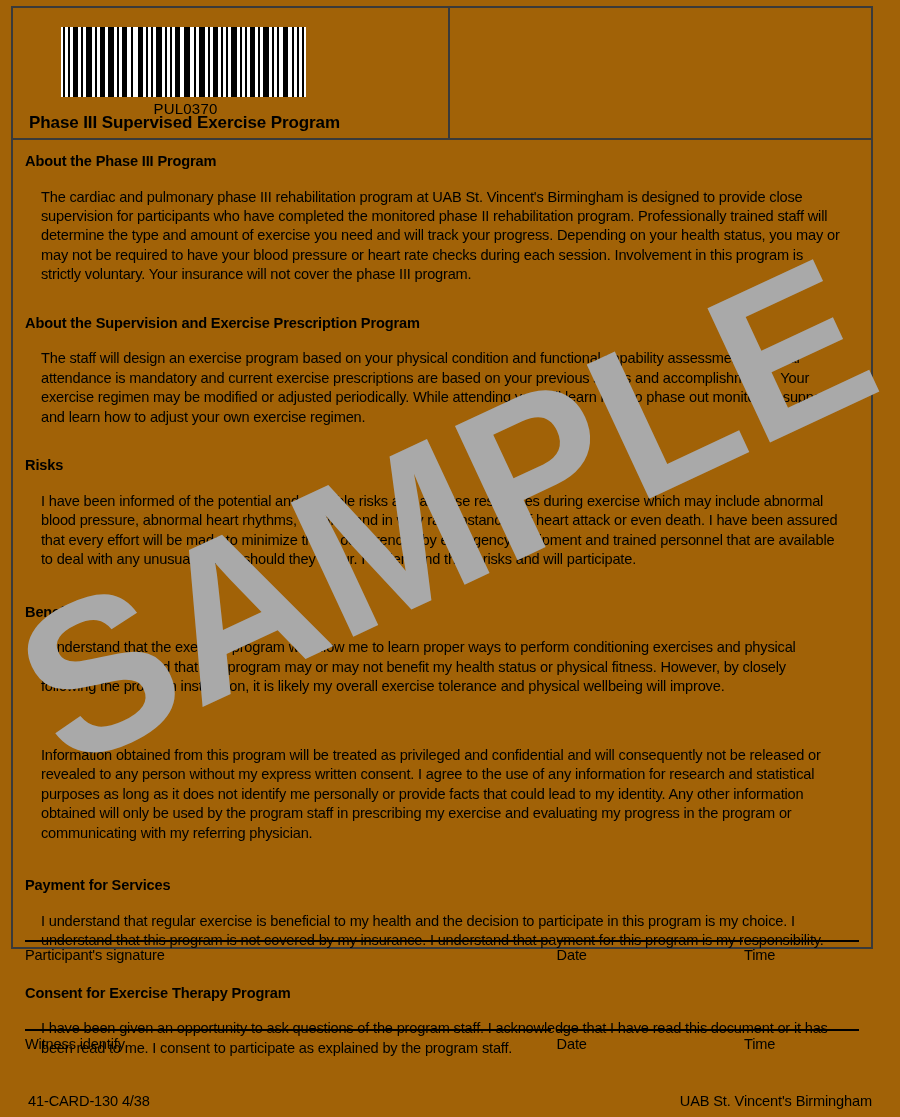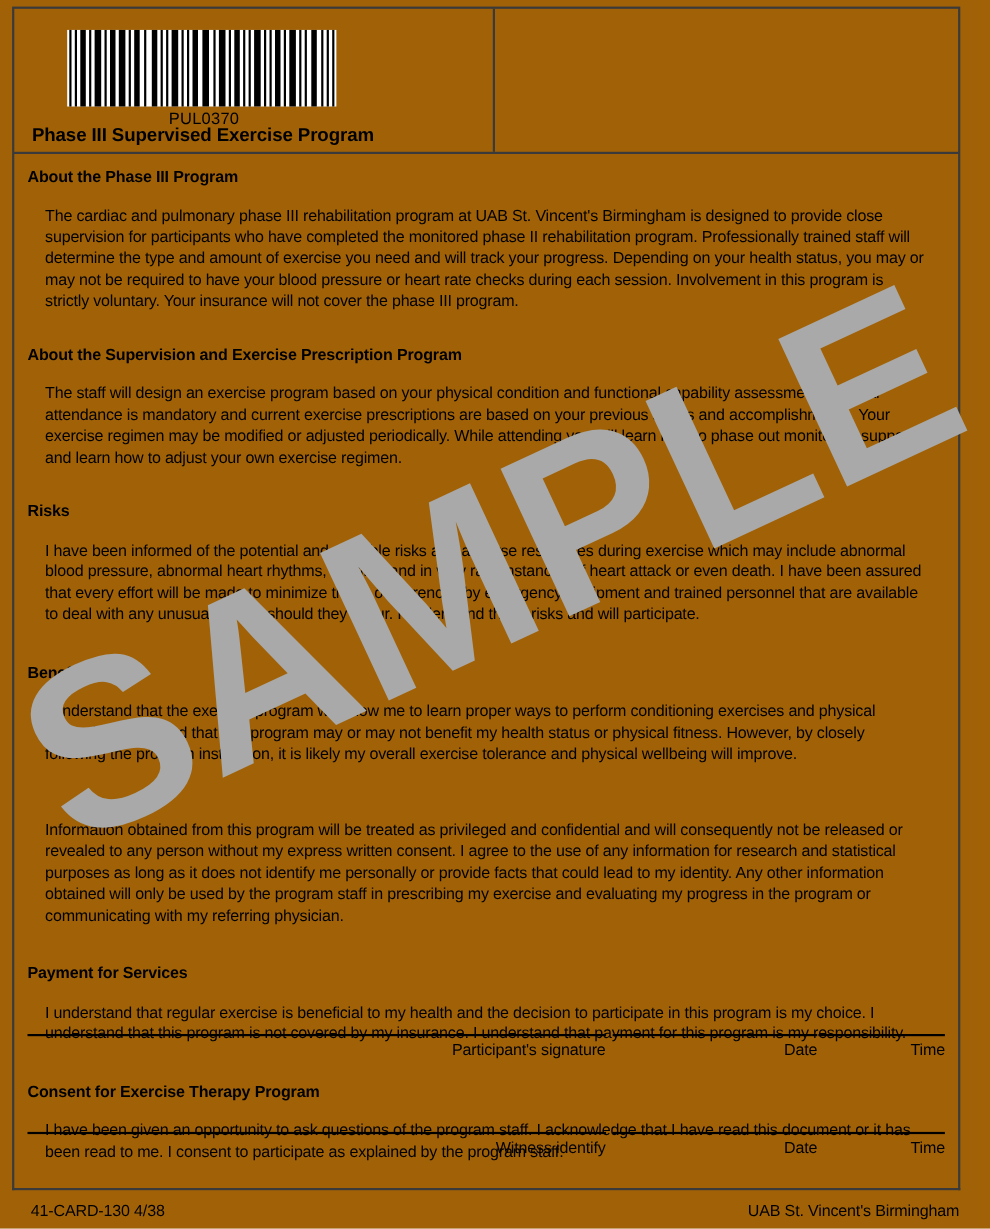--- a/index.html
+++ b/index.html
@@ -78,21 +78,21 @@
     white-space: nowrap;
     margin-left: 12px;
   }
 
   
   .body-box {
     position: absolute;
     left: 11px;
     top: 140px;
     width: 862px;
-    height: 942px;
+    height: 809px;
     border: 2px solid #3a3a3a;
     border-top: none;
     box-sizing: border-box;
   }
 
   .content {
     position: absolute;
     left: 12px;
     top: 12px;
     right: 12px;
@@ -119,21 +119,20 @@
   .sig-area {
     position: absolute;
     left: 12px;
     right: 12px;
     top: 800px;
   }
   .sig-row {
     display: flex;
     align-items: flex-end;
     gap: 0;
-    text-align: right;
   }
   .sig-cell { position: relative; }
   .sig-cell .rule {
     border-top: 2px solid #000000;
     height: 0;
     margin-bottom: 5px;
   }
   .sig-cell .cap {
     font-size: 14.6px;
     line-height: 1.2;

